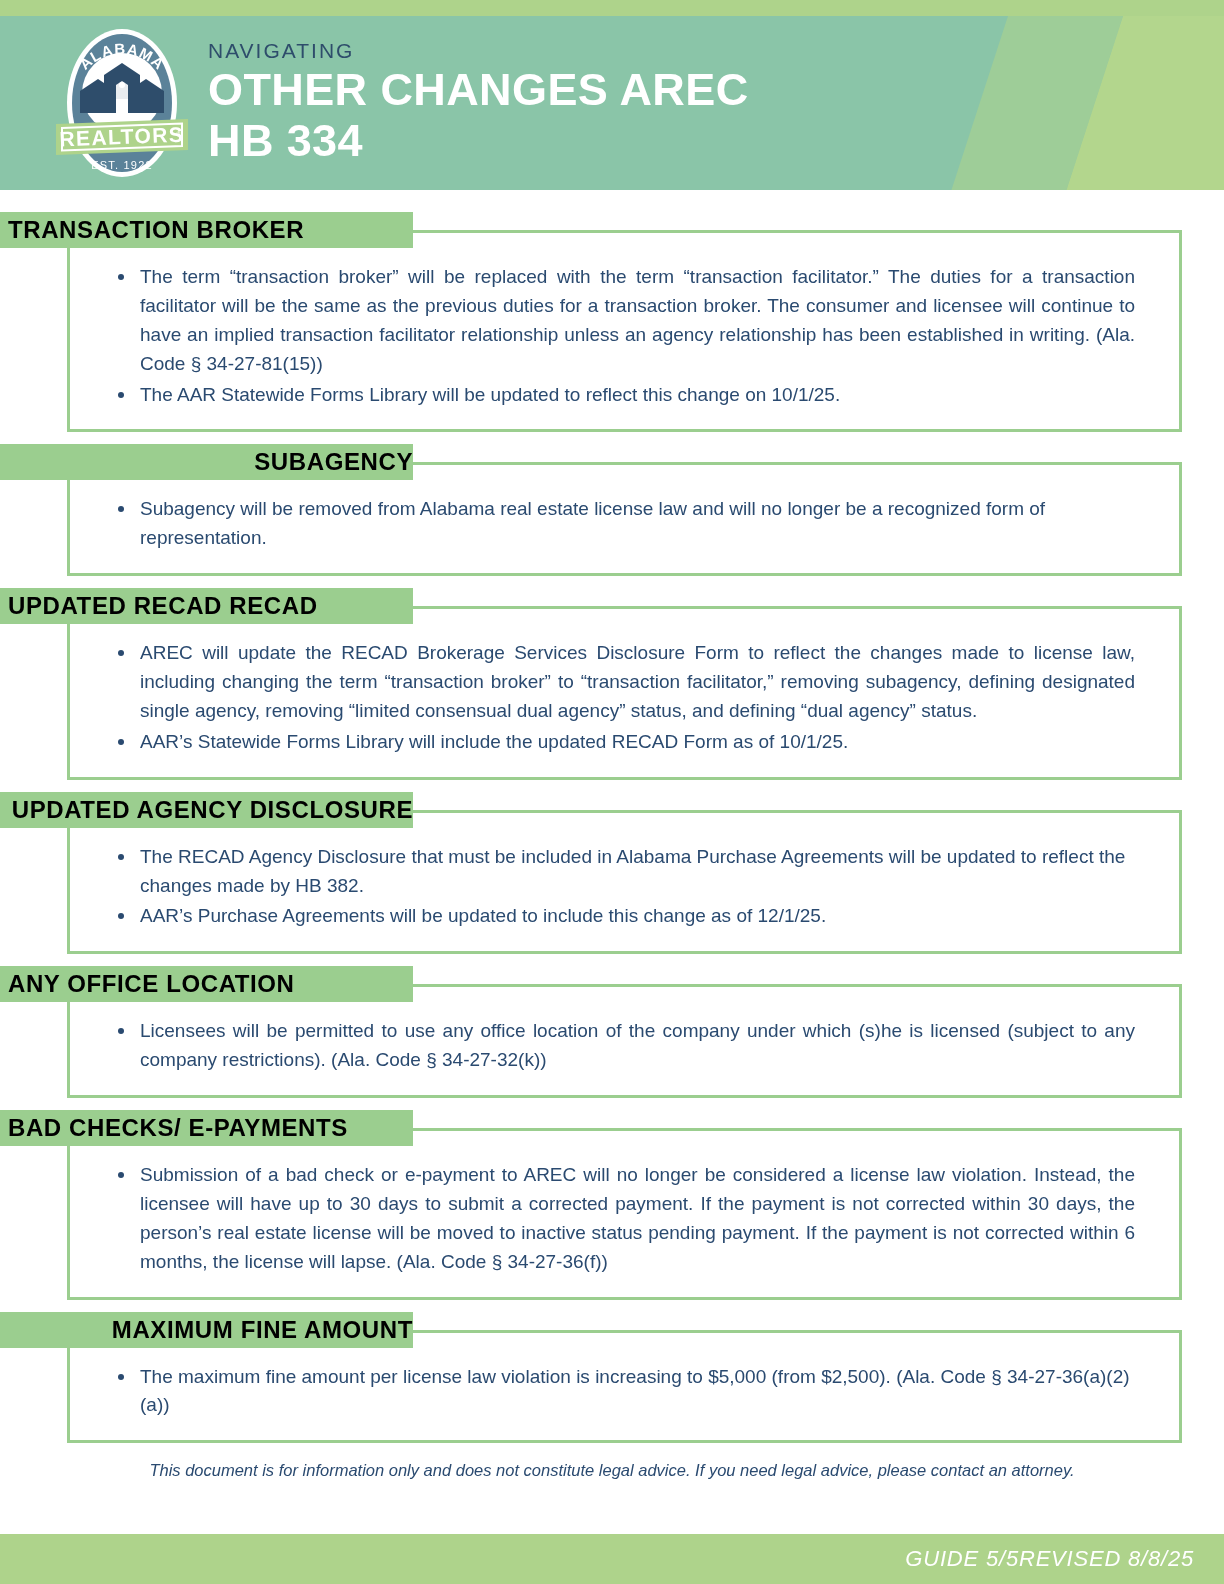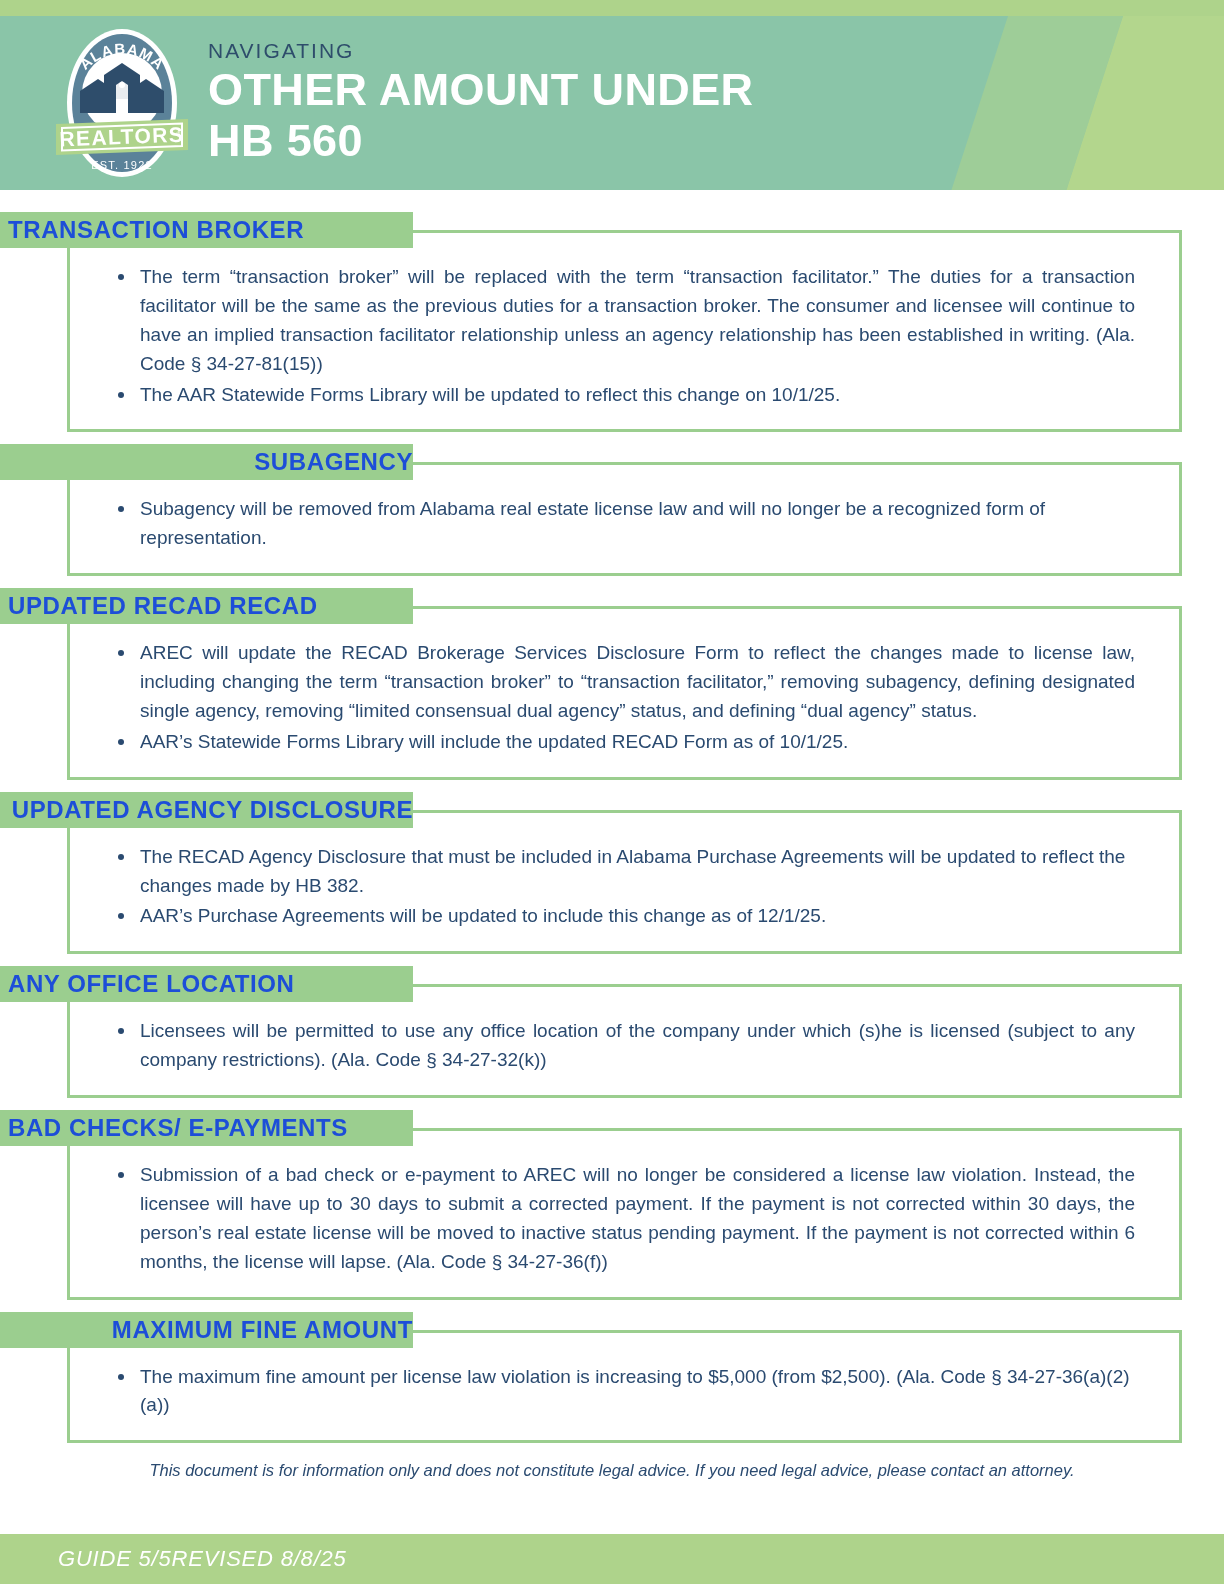--- a/index.html
+++ b/index.html
@@ -124,21 +124,21 @@
     height: 36px;
     background: #9bce8f;
     display: flex;
     align-items: center;
     padding: 0 14px 0 14px;
   }
   .sec-bar.align-left   { justify-content: flex-start; padding-left: 8px; }
   .sec-bar.align-right  { justify-content: flex-end; padding-right: 0; }
 
   .sec-title {
-    color: #1d4ed8;
+    color: #000000;
     font-size: 24px;
     font-weight: bold;
     letter-spacing: 0.6px;
     line-height: 1;
     white-space: nowrap;
     font-family: "Liberation Sans", sans-serif;
   }
 
   .sec-box {
     position: relative;
@@ -186,21 +186,21 @@
 
   
   .footer {
     position: absolute;
     bottom: 0; left: 0;
     width: 1224px;
     height: 50px;
     background: #aed38b;
     display: flex;
     align-items: center;
-    justify-content: flex-start;
+    justify-content: flex-end;
     padding: 0 30px 0 58px;
   }
   .footer span {
     color: #ffffff;
     font-size: 22px;
     font-style: italic;
     letter-spacing: 0.8px;
     font-family: "Liberation Sans", sans-serif;
   }
 </style>
@@ -250,22 +250,22 @@
           <path d="M 14 105 L 134 100.5 L 134 123 L 14 127.5 Z" fill="none" stroke="#ffffff" stroke-width="2"></path>
           <text x="74" y="121" font-family="Liberation Sans, sans-serif" font-size="21" font-weight="bold" fill="#ffffff" text-anchor="middle" letter-spacing="1.4" transform="rotate(-2.2 74 118)">REALTORS</text>
           <text x="131" y="114" font-family="Liberation Sans, sans-serif" font-size="8" fill="#ffffff" text-anchor="middle">®</text>
 
           <text x="74" y="146" font-family="Liberation Sans, sans-serif" font-size="11" fill="#ffffff" text-anchor="middle" letter-spacing="1.2">EST. 1922</text>
         </svg>
       </div>
 
       <div class="title-block">
         <div class="kicker">NAVIGATING</div>
-        <div class="title-line">OTHER AMOUNT UNDER</div>
-        <div class="title-line">HB 560</div>
+        <div class="title-line">OTHER CHANGES AREC</div>
+        <div class="title-line">HB 334</div>
       </div>
     </div>
   </div>
 
 
   <div class="sections">
       <div class="section">
         <div class="sec-head-row">
           <div class="sec-bar align-left">
             <div class="sec-title">TRANSACTION BROKER</div>

